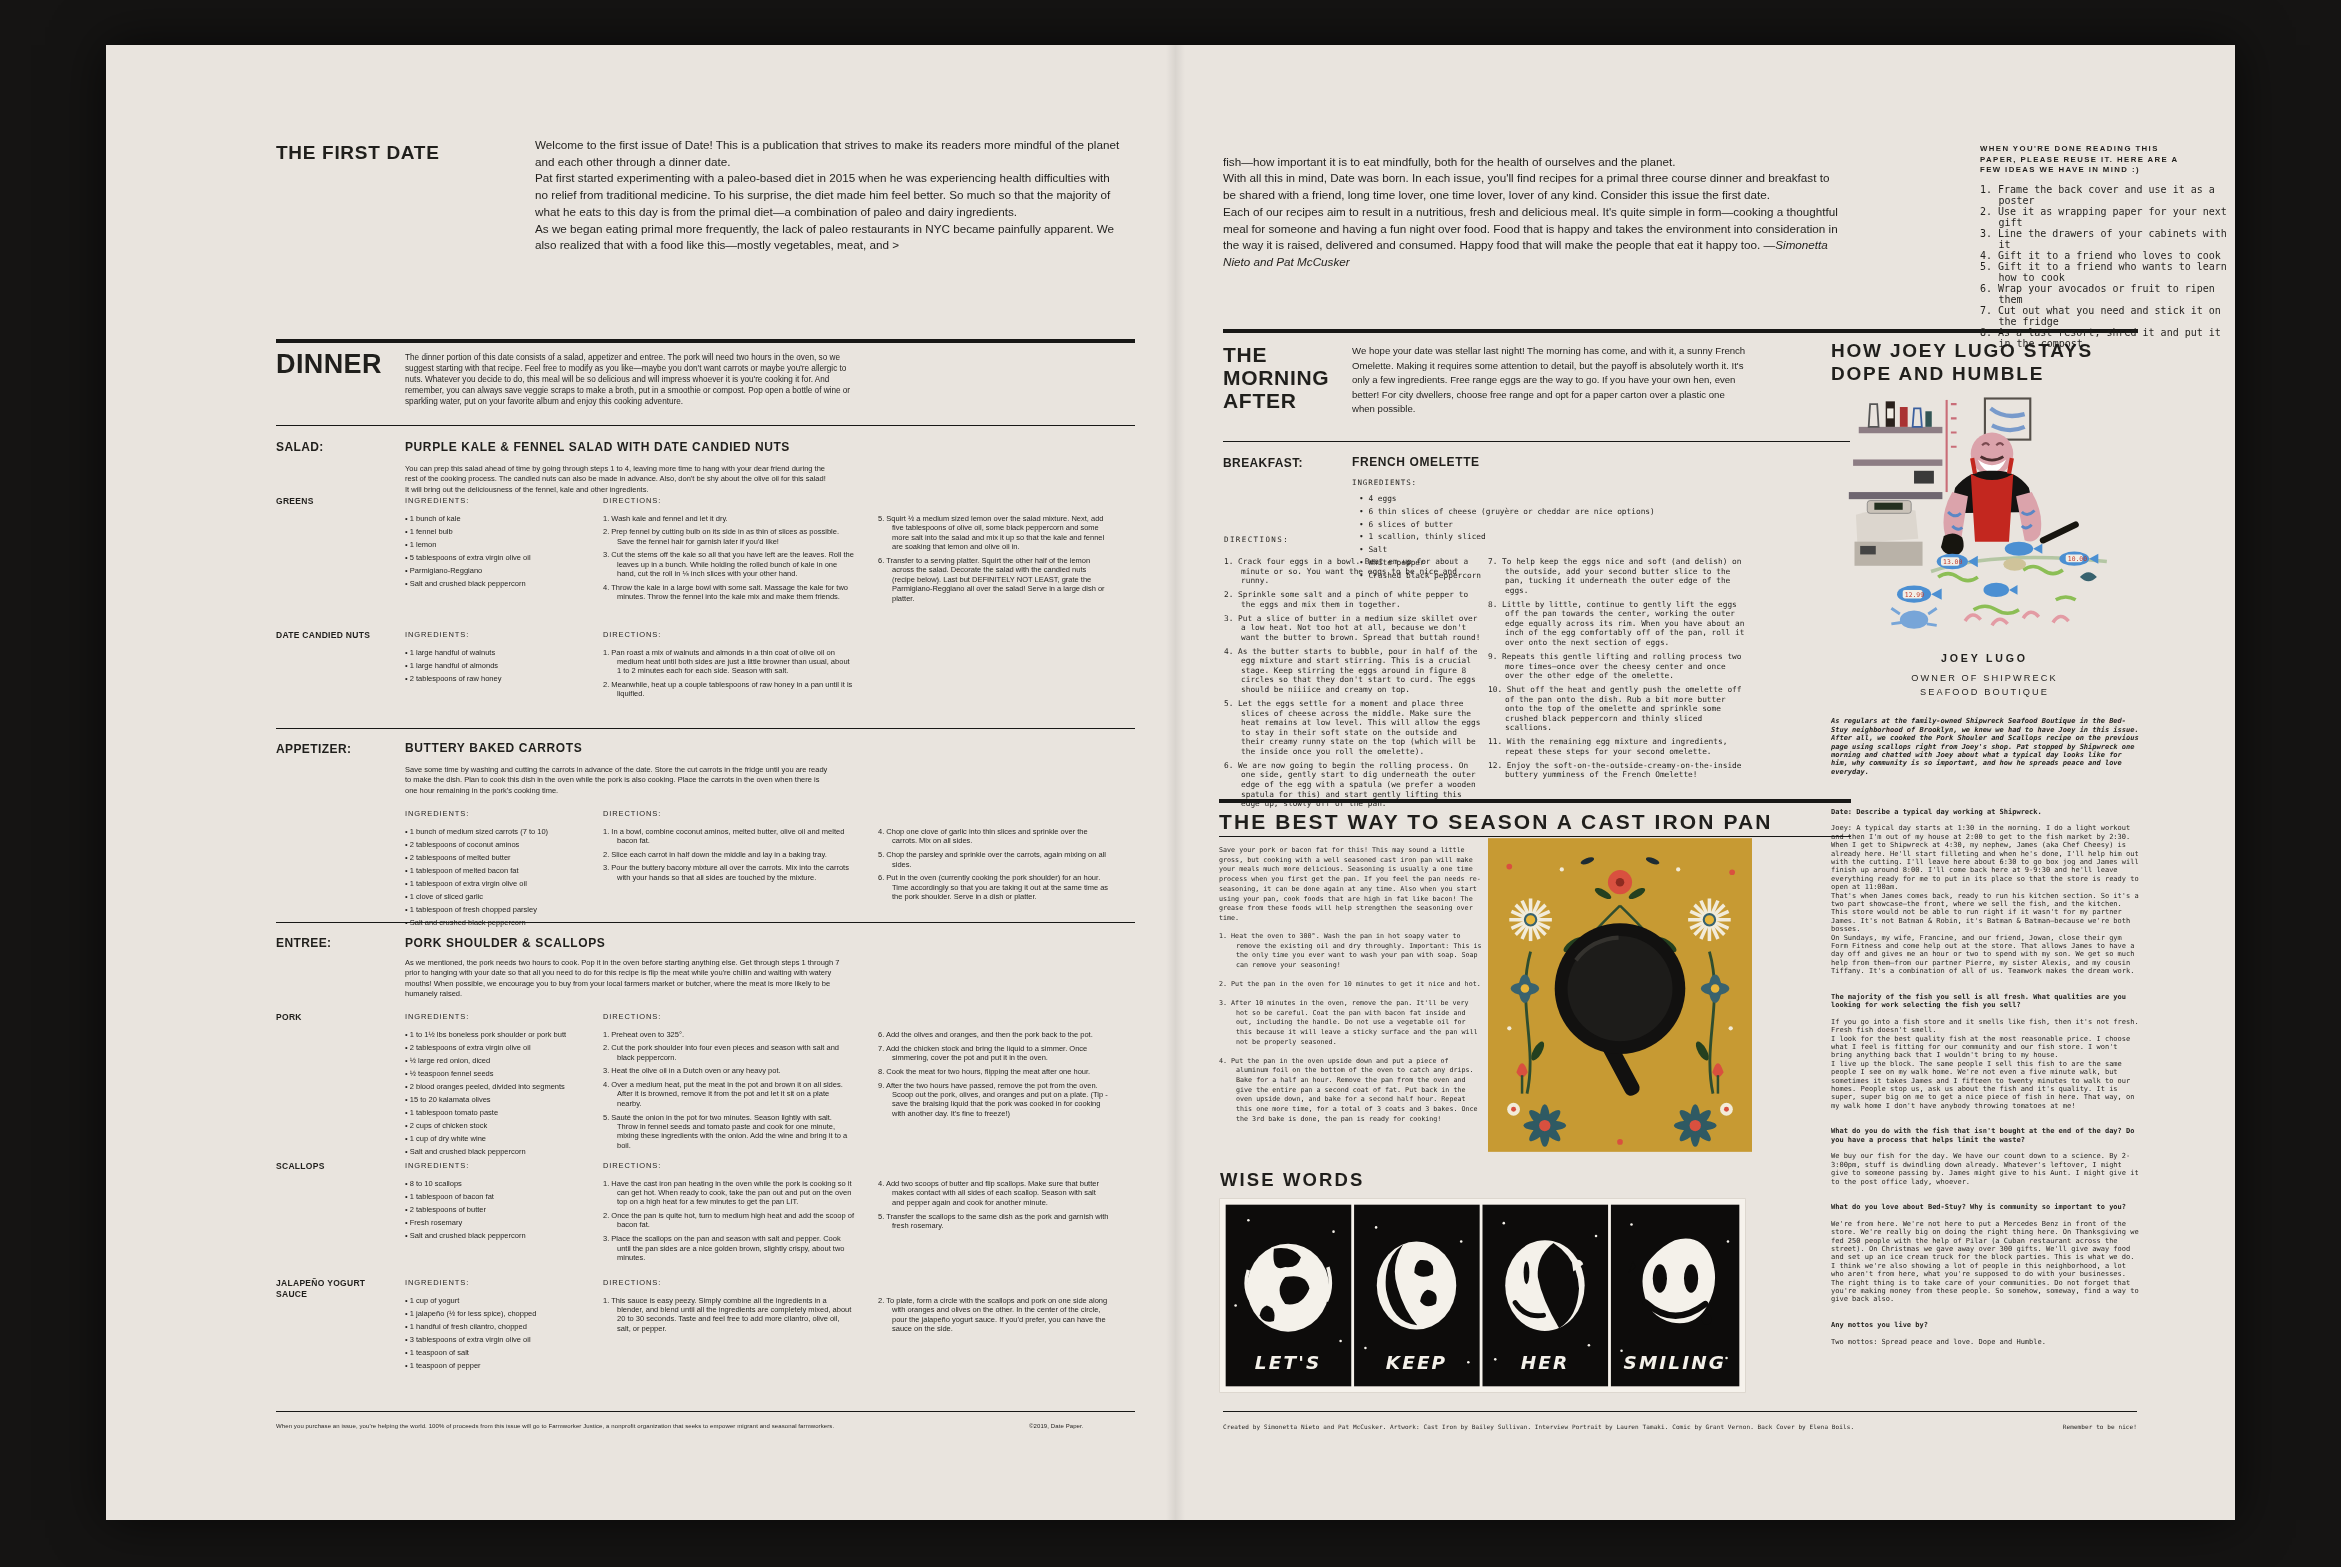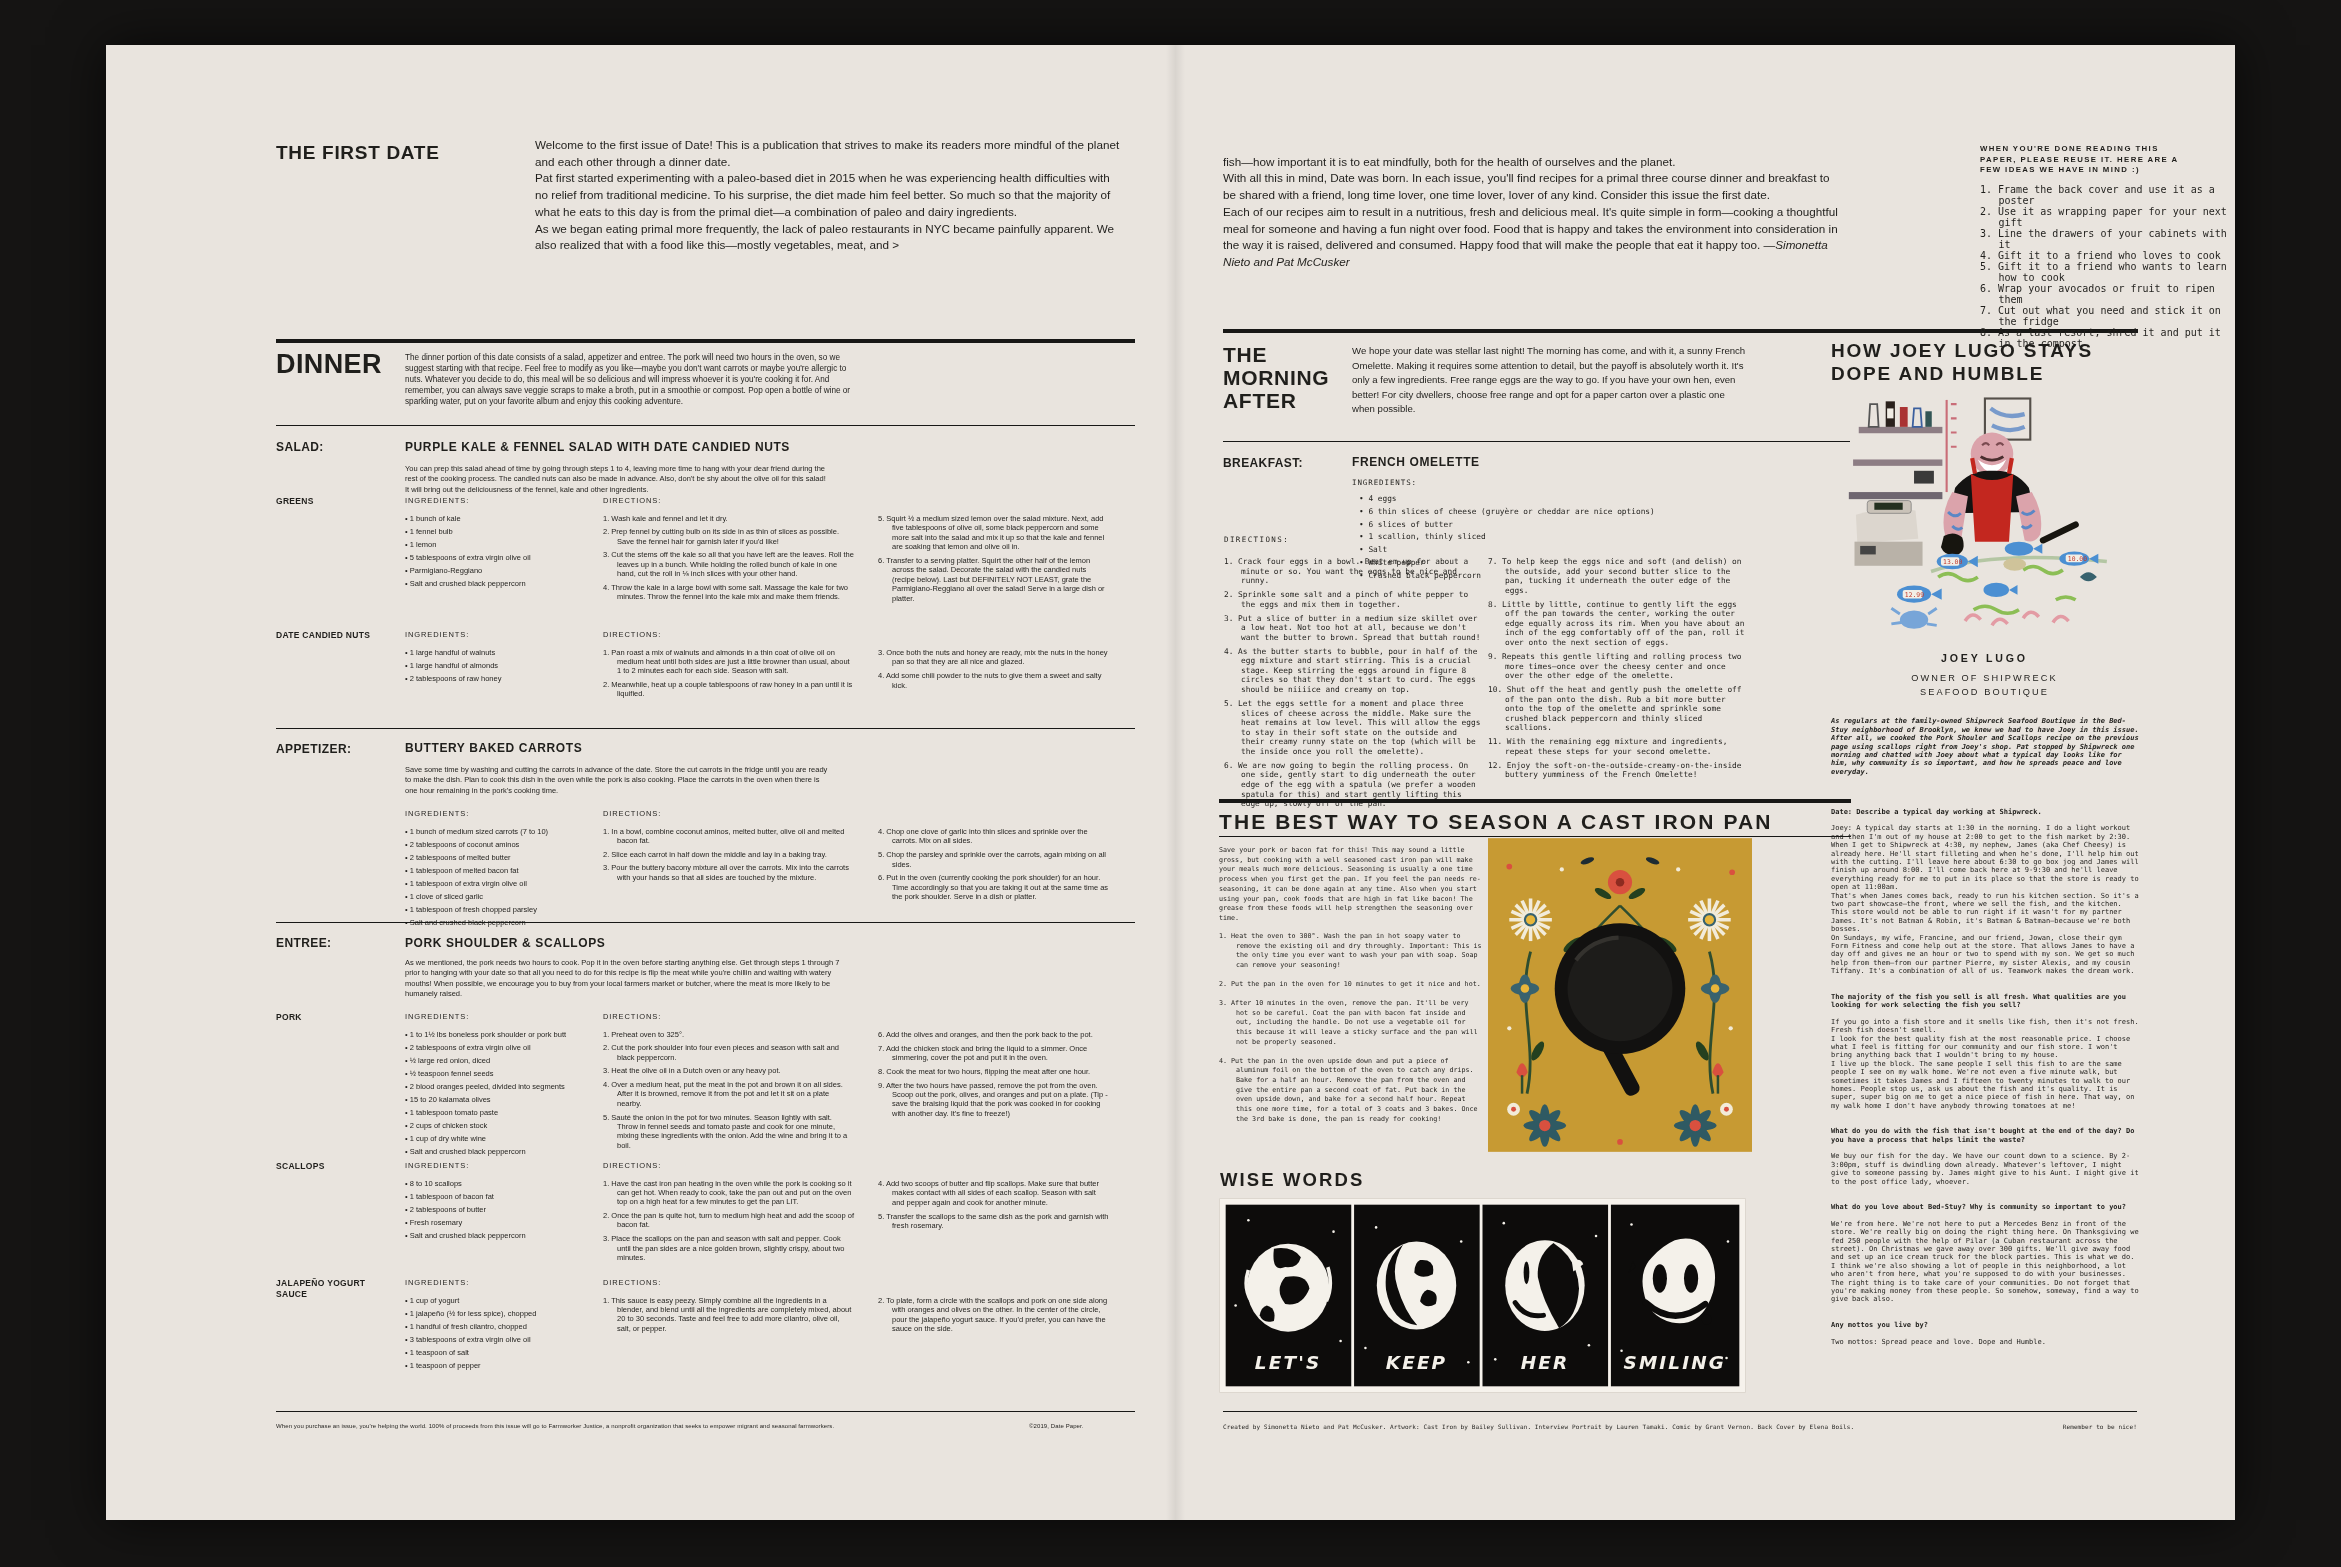--- a/index.html
+++ b/index.html
@@ -102,26 +102,20 @@
           <li>2 tablespoons of raw honey</li>
         </ul>
       </div>
     <div>
         <div class="collabel">DIRECTIONS:</div>
       <ul class="dir-list">
           <li>1.  Pan roast a mix of walnuts and almonds in a thin coat of olive oil on medium heat until both sides are just a little browner than usual, about 1 to 2 minutes each for each side. Season with salt.</li>
           <li>2.  Meanwhile, heat up a couple tablespoons of raw honey in a pan until it is liquified.</li>
         </ul>
       </div>
-    <div class="pad2">
-        <ul class="dir-list">
-          <li>3.  Once both the nuts and honey are ready, mix the nuts in the honey pan so that they are all nice and glazed.</li>
-          <li>4.  Add some chili powder to the nuts to give them a sweet and salty kick.</li>
-        </ul>
-      </div>
   </div>
 
   <div class="rule" style="left:170px;top:683px;width:859px;height:1.4px;"></div>
   <div class="abs sec-lbl" style="left:170px;top:697px;">APPETIZER:</div>
   <div class="abs rtitle" style="left:299px;top:696px;">BUTTERY BAKED CARROTS</div>
   <div class="abs note" style="left:299px;top:720px;width:426px;">Save some time by washing and cutting the carrots in advance of the date. Store the cut carrots in the fridge until you are ready to make the dish. Plan to cook this dish in the oven while the pork is also cooking.  Place the carrots in the oven when there is one hour remaining in the pork's cooking time.</div>
 
   <div class="row" style="left:170px;top:764px;">
     <div class="sublbl"></div>
     <div>

